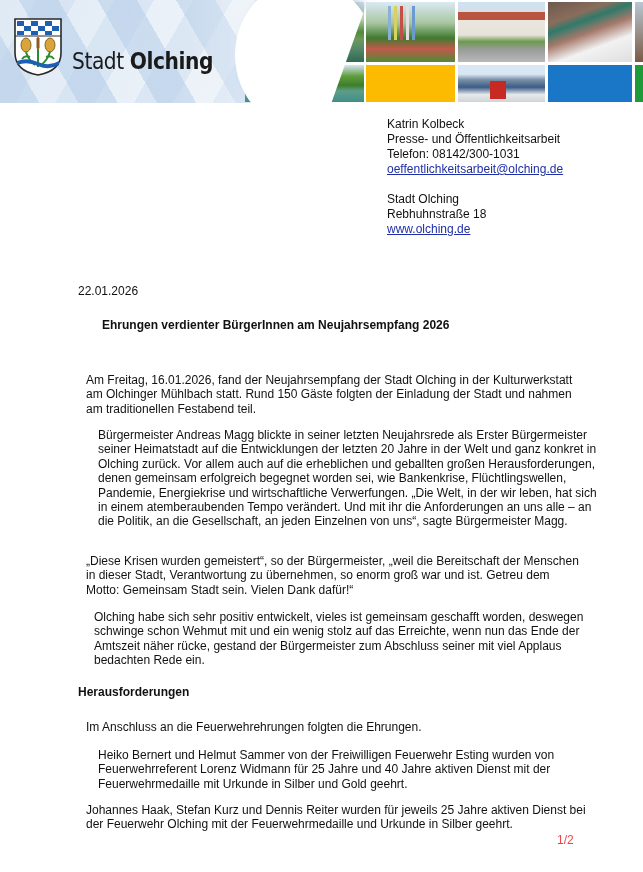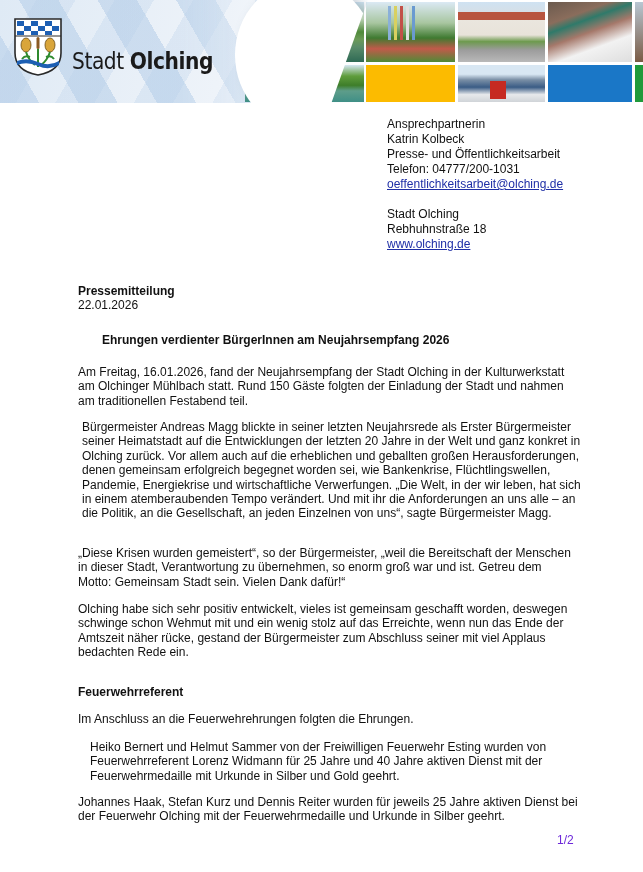--- a/index.html
+++ b/index.html
@@ -66,31 +66,31 @@
     .contact .gap { height: 15px; }
     .contact a { color: #1a0dab; text-decoration: underline; color: #1f2fa6; }
 
     
     .doc {
       position: absolute; left: 78px; top: 284px; width: 500px; font-size: 12px; line-height: 14.4px; color: #111;
     }
     .doc .label-bold { font-weight: bold; display: block; }
     .doc .date { display: block; }
     .doc .title { font-weight: bold; display: block; margin-top: 20px; padding-left: 24px; }
-    .doc p { margin: 0; }
+    .doc p { margin: 8px; }
     .doc .p1 { position: absolute; top: 81px; left: 0; width: 500px; }
-    .doc .p2 { position: absolute; top: 136px; left: 4px; width: 500px; }
+    .doc .p2 { position: absolute; top: 136px; left: 12px; width: 500px; }
     .doc .p3 { position: absolute; top: 262px; left: 0; width: 500px; }
-    .doc .p4 { position: absolute; top: 318px; left: 0; width: 500px; }
+    .doc .p4 { position: absolute; top: 318px; left: 8px; width: 500px; }
     .doc .h2 { position: absolute; top: 401px; left: 0; font-weight: bold; }
     .doc .p5 { position: absolute; top: 428px; left: 0; width: 500px; }
     .doc .p6 { position: absolute; top: 456px; left: 12px; width: 500px; }
     .doc .p7 { position: absolute; top: 511px; left: 0; width: 500px; }
 
-    .page-number { position: absolute; left: 557px; top: 833px; font-size: 12px; color: #6d28d9; }
+    .page-number { position: absolute; left: 557px; top: 833px; font-size: 12px; color: #ef4444; }
   </style>
 </head>
 <body>
 
 <div class="banner">
   <div class="rhombus-pattern"></div>
 
   <svg class="coat-of-arms" viewBox="0 0 50 60">
     <path d="M2 2 H48 V36 Q48 54 25 58 Q2 54 2 36 Z" fill="#ffffff" stroke="#2a2a2a" stroke-width="1.6"></path>
     <g fill="#1d5fb3">
@@ -142,40 +142,38 @@
   </div>
 
   <div class="tile tile-market"></div>
   <div class="tile tile-blue"></div>
 
   <div class="tile tile-sliver-top"></div>
   <div class="tile tile-green"></div>
 </div>
 
 <div class="contact">
-  <span class="line">Ansprechpartnerin</span>
   <span class="line">Katrin Kolbeck</span>
   <span class="line">Presse- und Öffentlichkeitsarbeit</span>
-  <span class="line">Telefon: 04777/200-1031</span>
+  <span class="line">Telefon: 08142/300-1031</span>
   <a class="line">oeffentlichkeitsarbeit@olching.de</a>
   <div class="gap"></div>
   <span class="line">Stadt Olching</span>
   <span class="line">Rebhuhnstraße 18</span>
   <a class="line">www.olching.de</a>
 </div>
 
 <div class="doc">
-  <span class="label-bold">Pressemitteilung</span>
   <span class="date">22.01.2026</span>
   <span class="title">Ehrungen verdienter BürgerInnen am Neujahrsempfang 2026</span>
 
   <p class="p1">Am Freitag, 16.01.2026, fand der Neujahrsempfang der Stadt Olching in der Kulturwerkstatt am Olchinger Mühlbach statt. Rund 150 Gäste folgten der Einladung der Stadt und nahmen am traditionellen Festabend teil.</p>
   <p class="p2">Bürgermeister Andreas Magg blickte in seiner letzten Neujahrsrede als Erster Bürgermeister seiner Heimatstadt auf die Entwicklungen der letzten 20 Jahre in der Welt und ganz konkret in Olching zurück. Vor allem auch auf die erheblichen und geballten großen Herausforderungen, denen gemeinsam erfolgreich begegnet worden sei, wie Bankenkrise, Flüchtlingswellen, Pandemie, Energiekrise und wirtschaftliche Verwerfungen. „Die Welt, in der wir leben, hat sich in einem atemberaubenden Tempo verändert. Und mit ihr die Anforderungen an uns alle – an die Politik, an die Gesellschaft, an jeden Einzelnen von uns“, sagte Bürgermeister Magg.</p>
   <p class="p3">„Diese Krisen wurden gemeistert“, so der Bürgermeister, „weil die Bereitschaft der Menschen in dieser Stadt, Verantwortung zu übernehmen, so enorm groß war und ist. Getreu dem Motto: Gemeinsam Stadt sein. Vielen Dank dafür!“</p>
   <p class="p4">Olching habe sich sehr positiv entwickelt, vieles ist gemeinsam geschafft worden, deswegen schwinge schon Wehmut mit und ein wenig stolz auf das Erreichte, wenn nun das Ende der Amtszeit näher rücke, gestand der Bürgermeister zum Abschluss seiner mit viel Applaus bedachten Rede ein.</p>
 
-  <span class="h2">Feuerwehrreferent</span>
+  <span class="h2">Herausforderungen</span>
   <p class="p5">Im Anschluss an die Feuerwehrehrungen folgten die Ehrungen.</p>
   <p class="p6">Heiko Bernert und Helmut Sammer von der Freiwilligen Feuerwehr Esting wurden von Feuerwehrreferent Lorenz Widmann für 25 Jahre und 40 Jahre aktiven Dienst mit der Feuerwehrmedaille mit Urkunde in Silber und Gold geehrt.</p>
   <p class="p7">Johannes Haak, Stefan Kurz und Dennis Reiter wurden für jeweils 25 Jahre aktiven Dienst bei der Feuerwehr Olching mit der Feuerwehrmedaille und Urkunde in Silber geehrt.</p>
 </div>
 
 <div class="page-number">1/2</div>
 
 </body></html>

